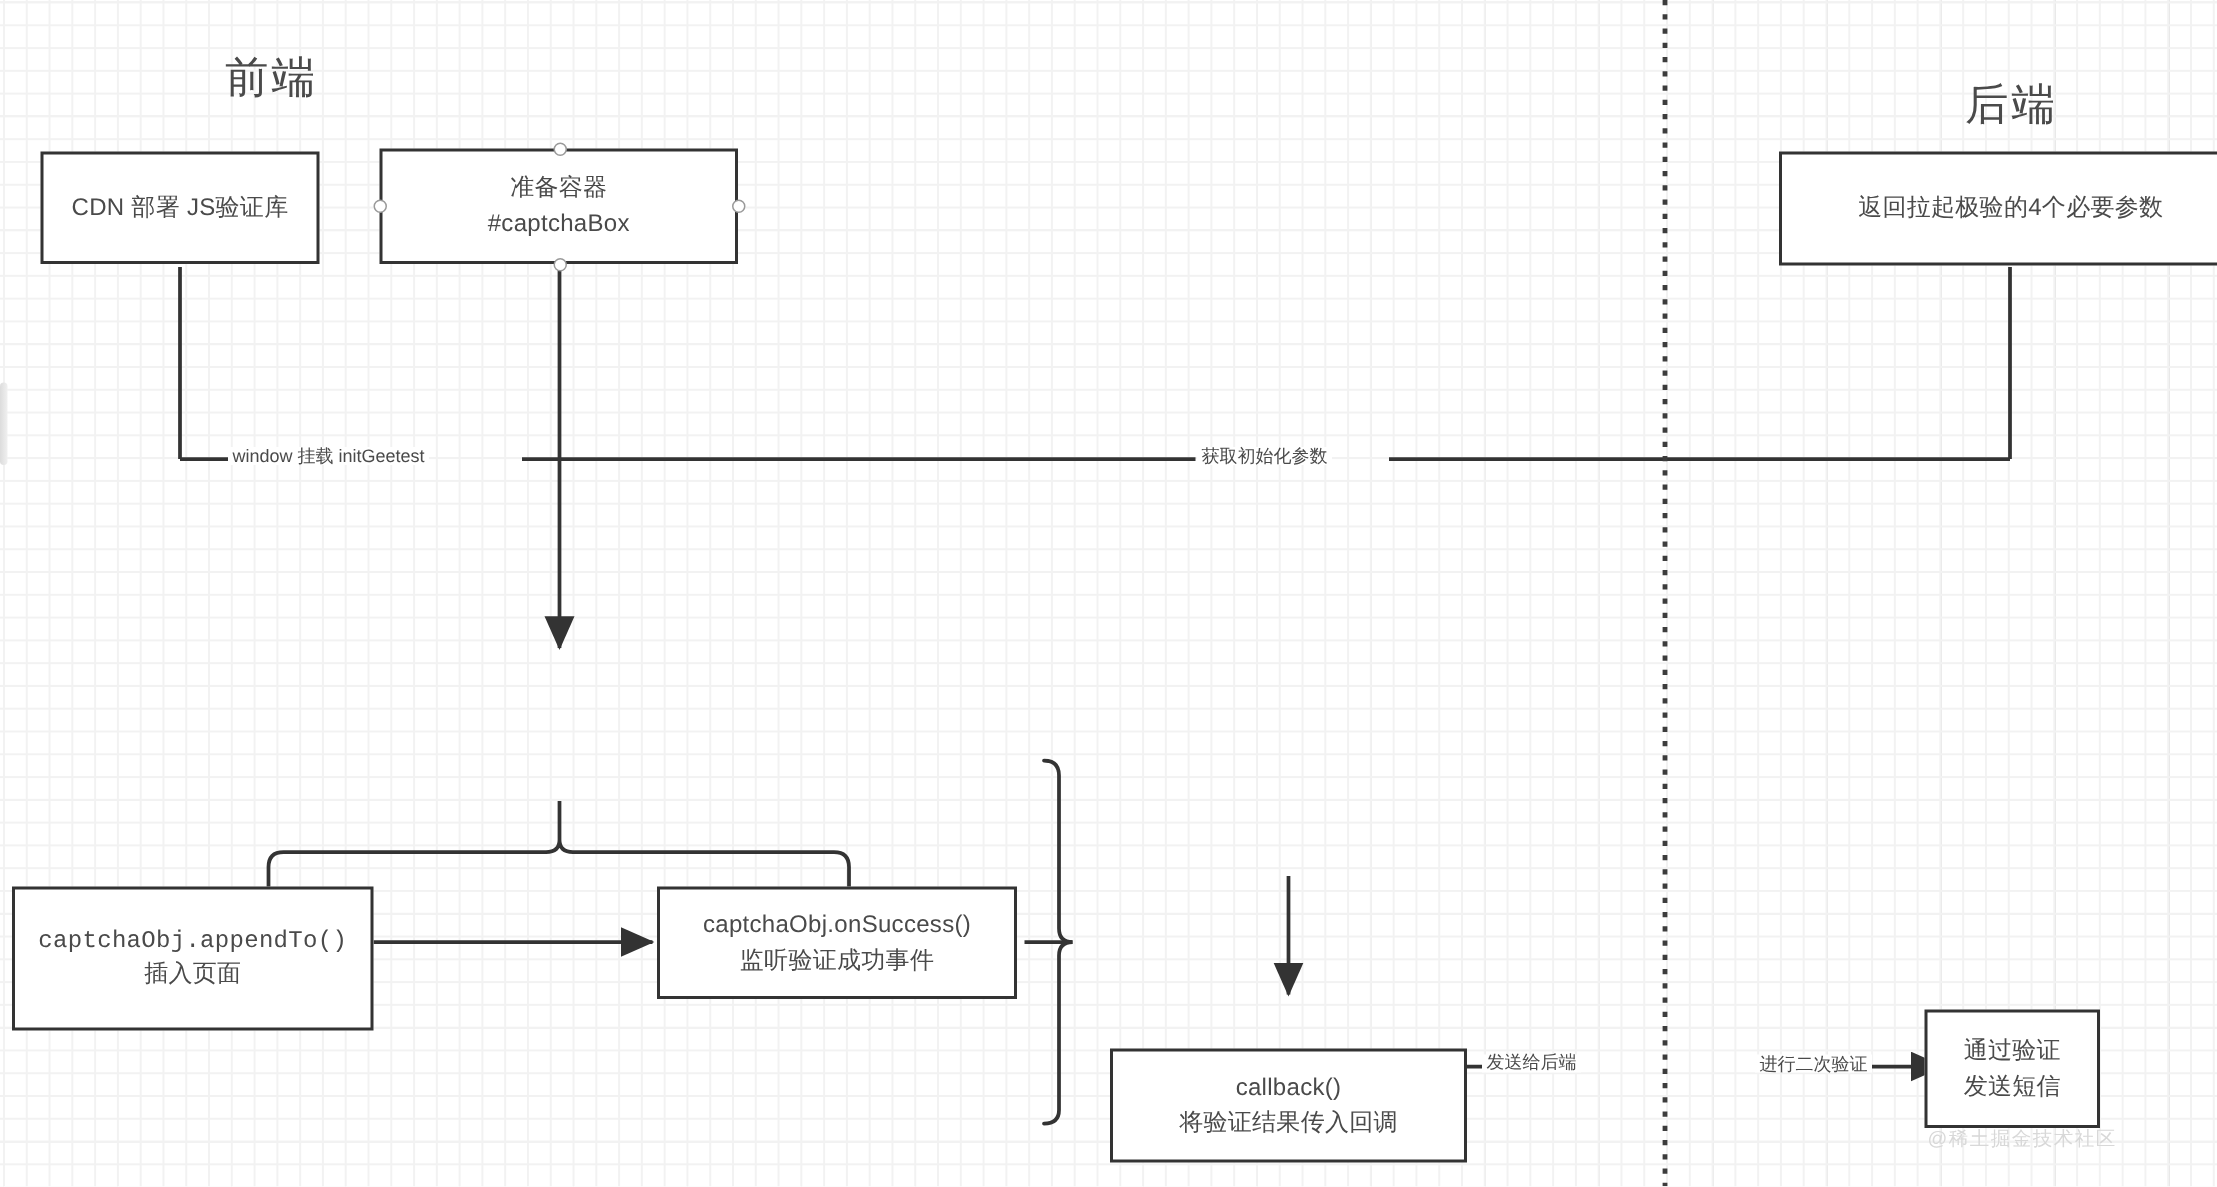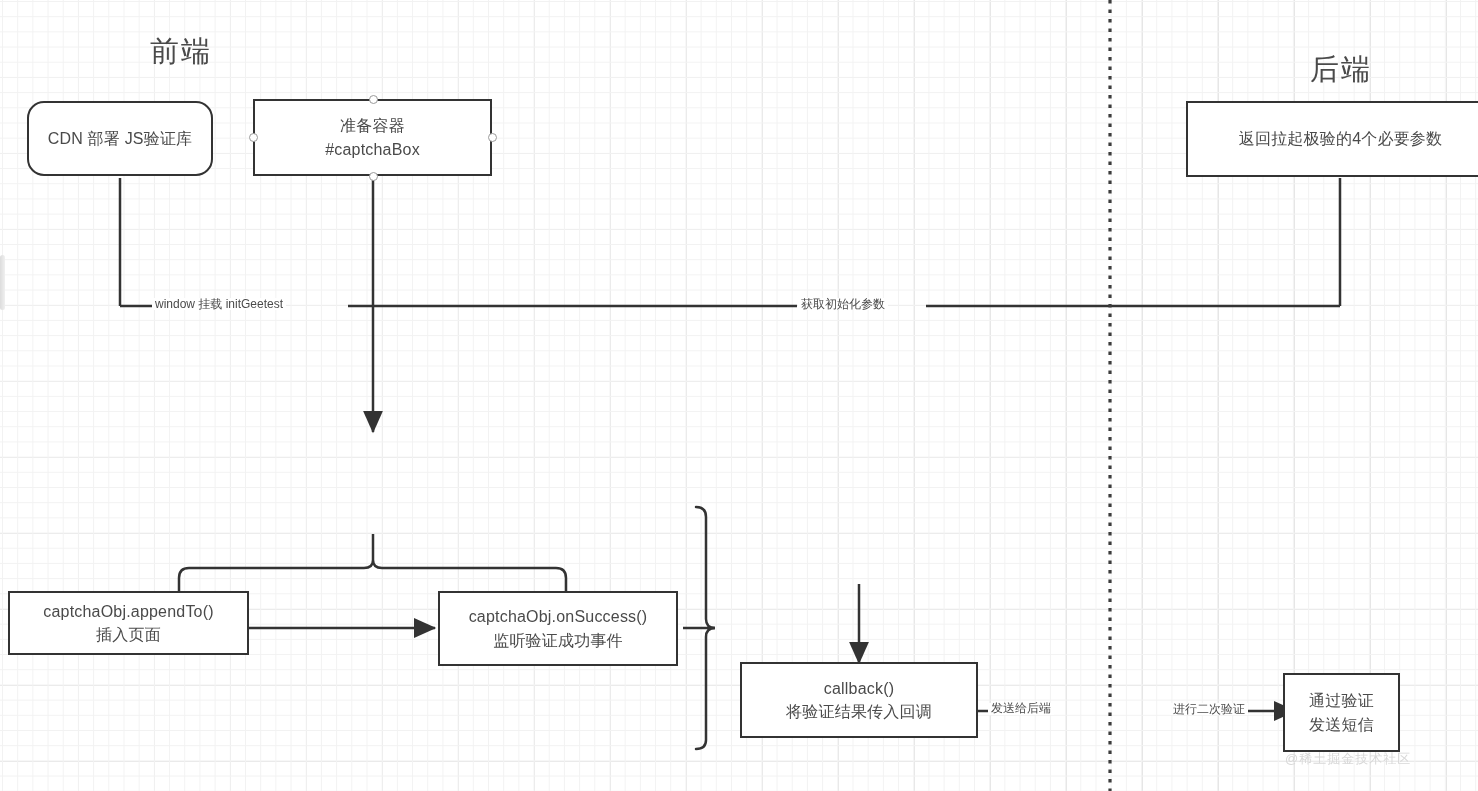--- a/index.html
+++ b/index.html
@@ -134,40 +134,40 @@
 
     <path d="M978,711 L1017,711" stroke="#333333" stroke-width="2.5" fill="none"></path>
     <path d="M1230,711 L1295,711" stroke="#333333" stroke-width="2.5" fill="none" marker-end="url(#arrow)"></path>
 
     <path d="M1110,0 L1110,791" stroke="#3c3c3c" stroke-width="3.2" fill="none" stroke-dasharray="3.5 6"></path>
   </svg>
 
   <div class="lane-title" style="left:150px; top:32px;">前端</div>
   <div class="lane-title" style="left:1310px; top:50px;">后端</div>
 
-  <div class="node" style="left:27px; top:101px; width:186px; height:75px;border-radius:17px;">CDN 部署 JS验证库</div>
+  <div class="node" style="left:27px; top:101px; width:186px; height:75px;">CDN 部署 JS验证库</div>
 
   <div class="node" style="left:253px; top:99px; width:239px; height:77px;">准备容器
 #captchaBox</div>
   <div class="conn-dot" style="left:373px; top:99px;"></div>
   <div class="conn-dot" style="left:373px; top:176px;"></div>
   <div class="conn-dot" style="left:253px; top:137px;"></div>
   <div class="conn-dot" style="left:492px; top:137px;"></div>
 
   <div class="node" style="left:1186px; top:101px; width:309px; height:76px;">返回拉起极验的4个必要参数</div>
 
 
-  <div class="node" style="left:8px; top:591px; width:241px; height:64px;">captchaObj.appendTo()
+  <div class="node" style="left:8px; top:591px; width:241px; height:96px;font-family:Liberation Mono, monospace;">captchaObj.appendTo()
 插入页面</div>
 
   <div class="node" style="left:438px; top:591px; width:240px; height:75px;">captchaObj.onSuccess()
 监听验证成功事件</div>
 
 
-  <div class="node" style="left:740px; top:662px; width:238px; height:76px;">callback()
+  <div class="node" style="left:740px; top:699px; width:238px; height:76px;">callback()
 将验证结果传入回调</div>
 
   <div class="node" style="left:1283px; top:673px; width:117px; height:79px;">通过验证
 发送短信</div>
 
   <div class="edge-label" style="left:152px; top:298px;">window 挂载 initGeetest</div>
   <div class="edge-label" style="left:798px; top:298px;">获取初始化参数</div>
   <div class="edge-label" style="left:988px; top:703px;font-family:Liberation Mono, monospace;">发送给后端</div>
   <div class="edge-label" style="left:1122px; top:703px;margin-left:48px;">进行二次验证</div>
 

